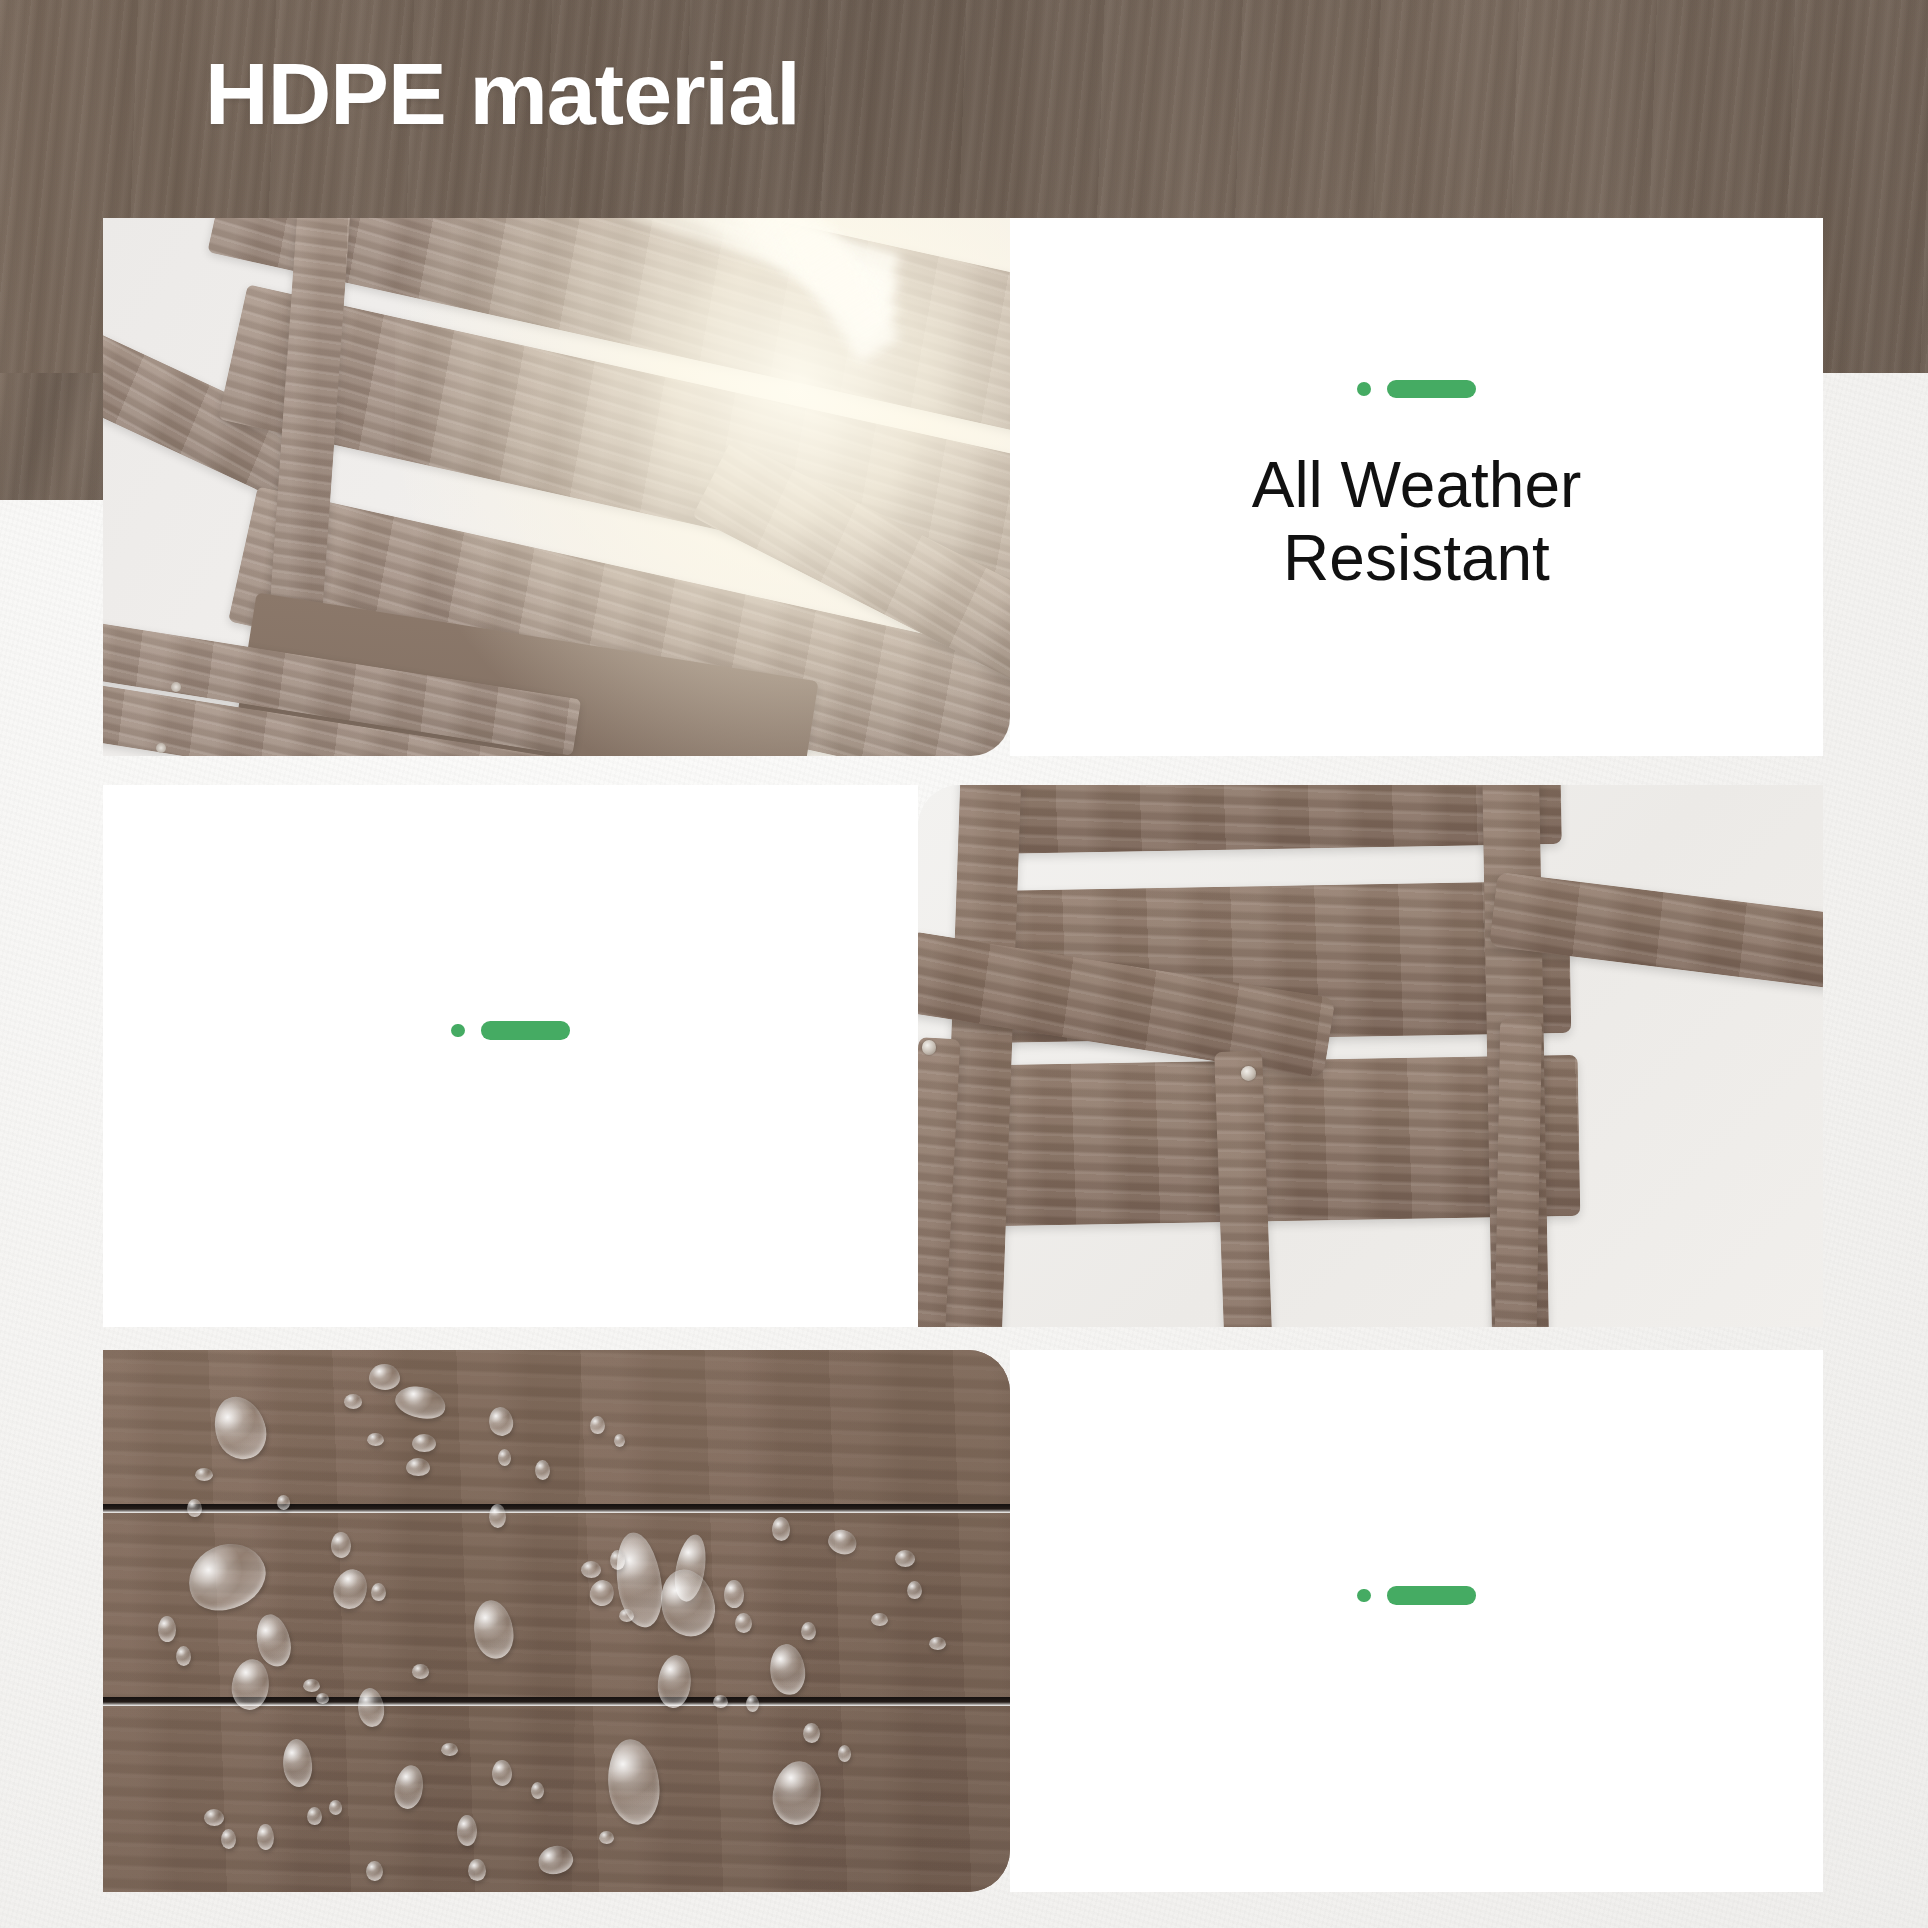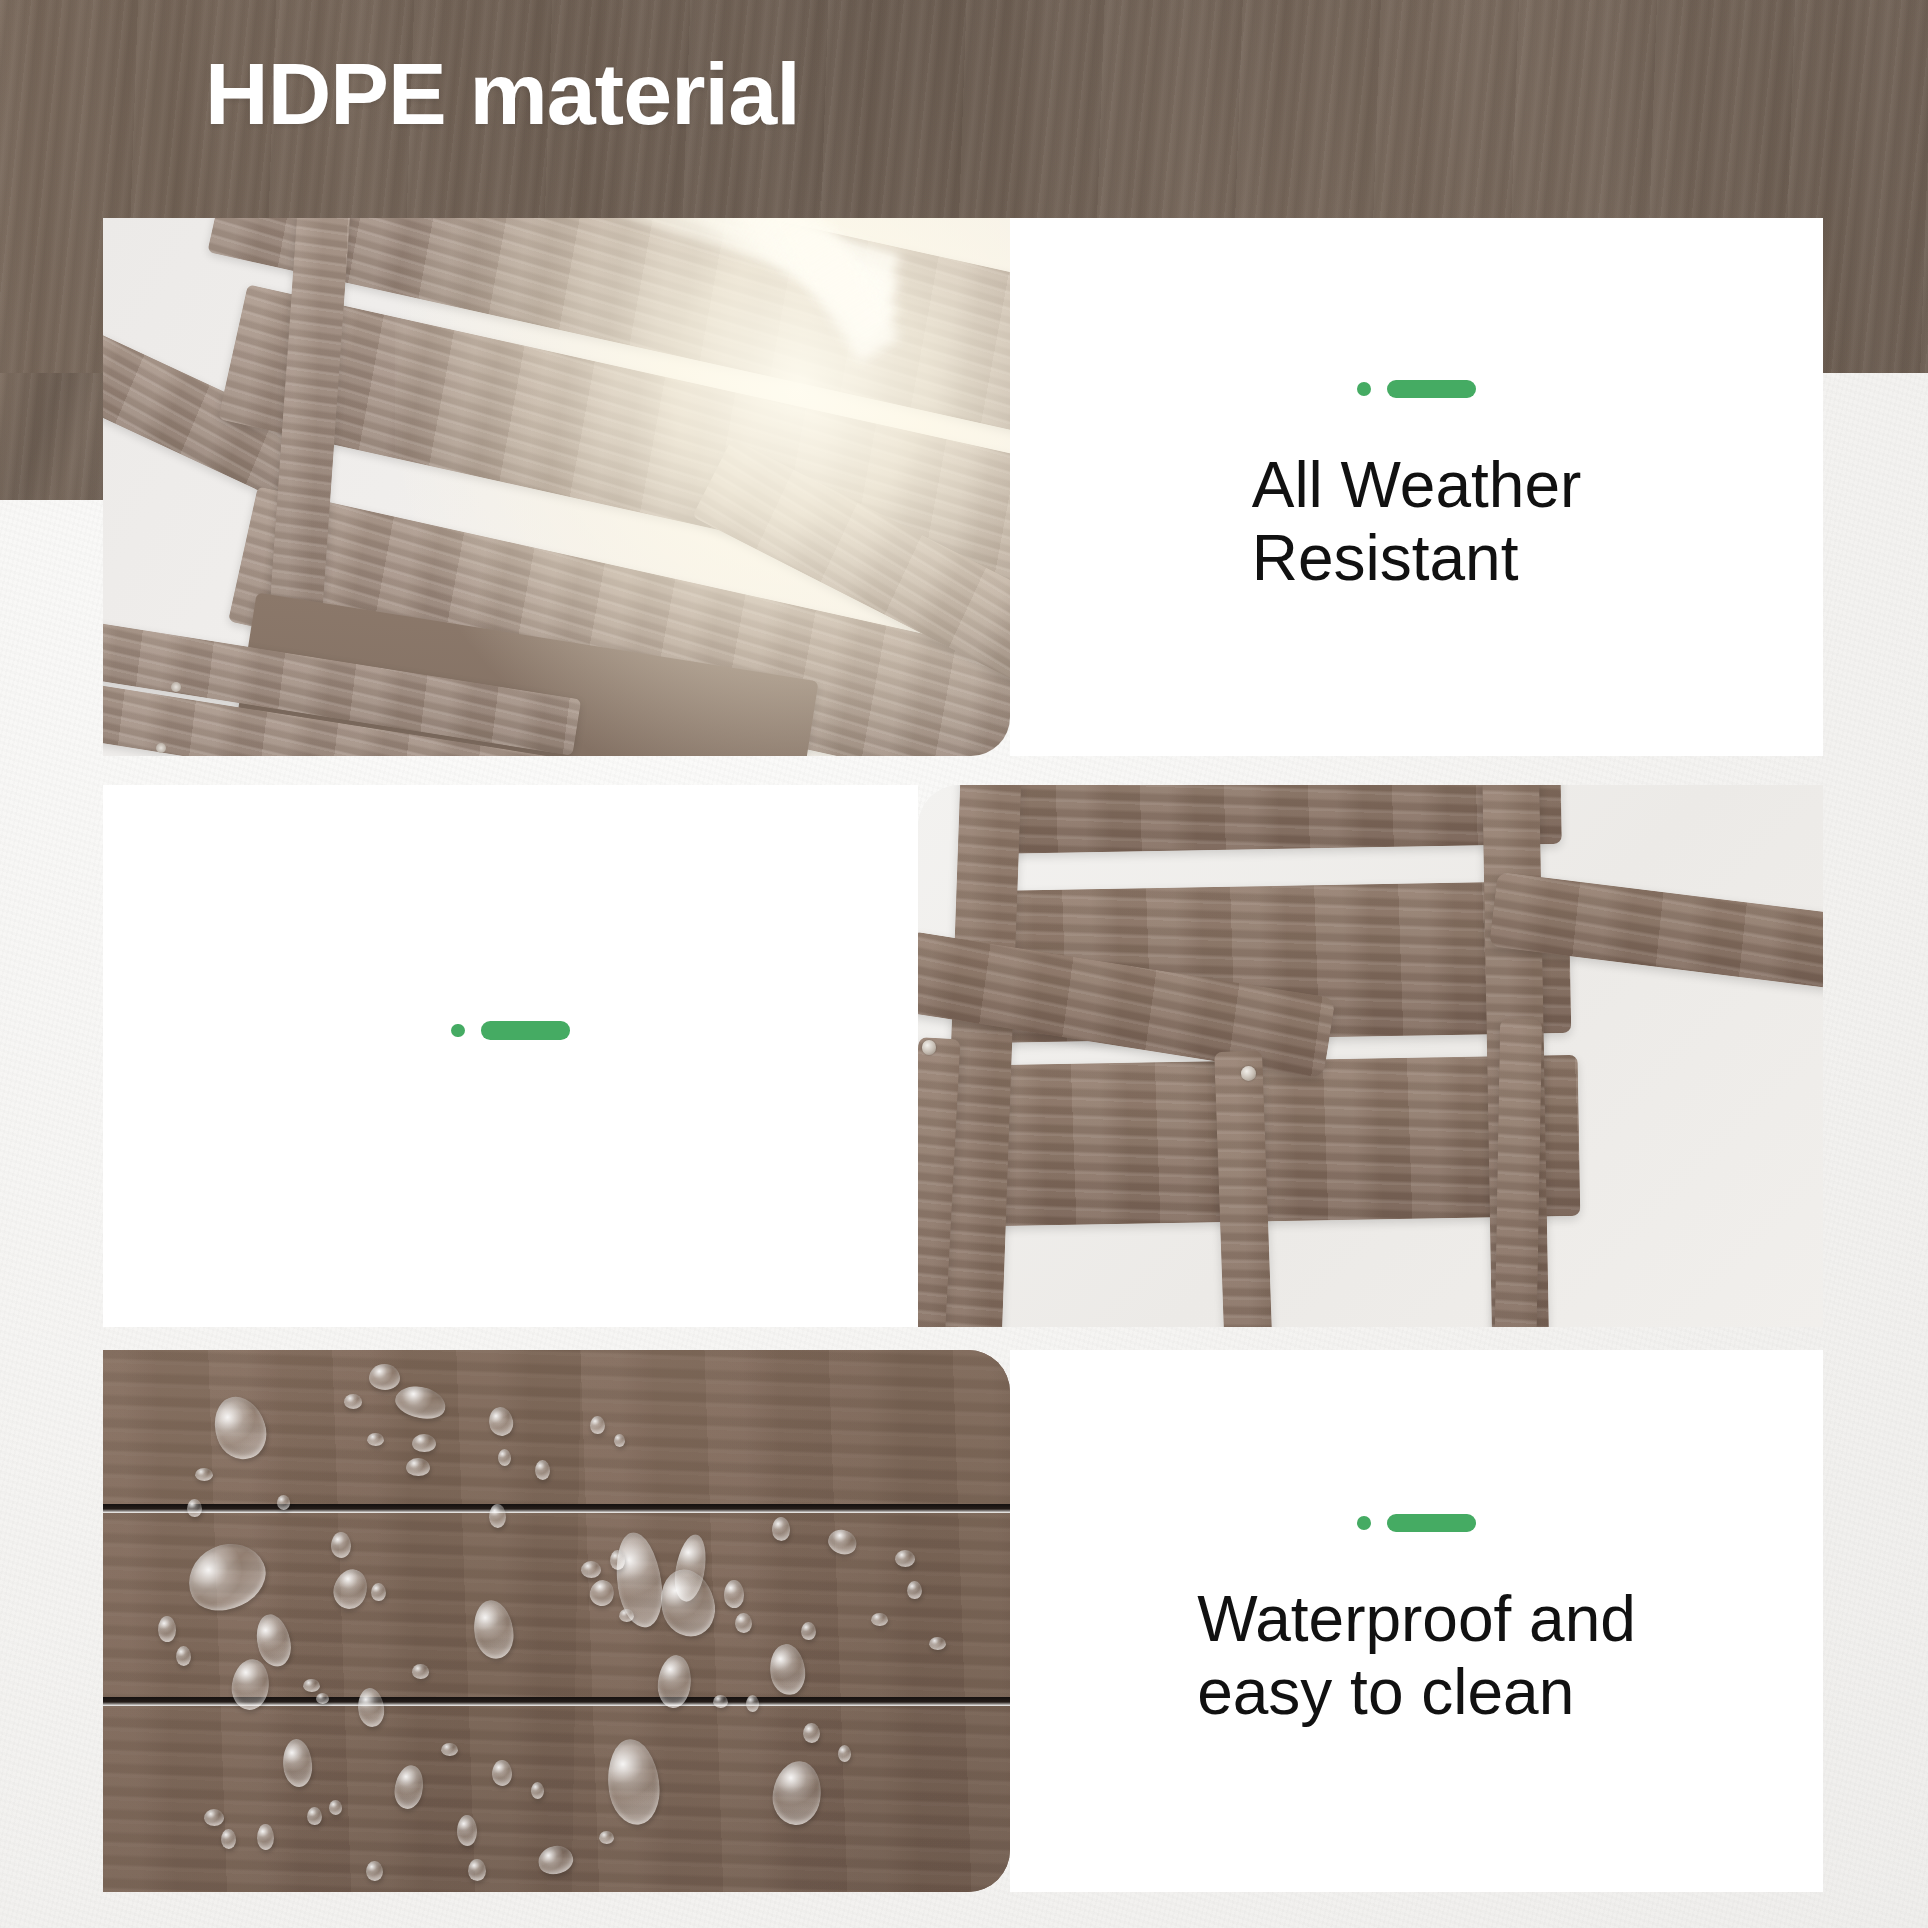--- a/index.html
+++ b/index.html
@@ -83,21 +83,21 @@
 
   
   .marker{display:flex;align-items:center;gap:15.6px;margin-bottom:51px;}
   .marker .dot{width:13.8px;height:13.8px;border-radius:50%;background:#45ab63;}
   .marker .dash{width:89px;height:18.4px;border-radius:9.2px;background:#45ab63;}
 
   .headline{
     color:#111111;
     font-size:64px;
     line-height:1.13;
-    text-align:left;
+    text-align:center;
     font-weight:400;
     letter-spacing:0px;
     white-space:pre-line;
   }
 
   
   .p1{position:absolute;inset:0;background:linear-gradient(120deg,#eceae8 0%,#f1efed 45%,#f6f2ea 100%);}
   .p1 .sunglow{
     position:absolute;right:-83px;top:-110px;width:698px;height:698px;
     background:radial-gradient(circle at 58% 40%, rgba(255,252,240,.98) 0%, rgba(255,250,233,.80) 22%, rgba(255,248,228,.40) 45%, rgba(255,248,230,0) 72%);
@@ -326,16 +326,14 @@
     <div class="drop" style="left:735px;top:395px;width:13px;height:16.5px;"></div>
     <div class="drop" style="left:263px;top:511px;width:16.5px;height:20px;"></div>
   </div>
 </div>
 
 <div class="card text-card r3-text">
   <div class="marker">
     <span class="dot"></span>
     <span class="dash"></span>
   </div>
-  <div class="headline">Waterproof and
-easy to clean</div>
 </div>
 
 
 </body></html>

